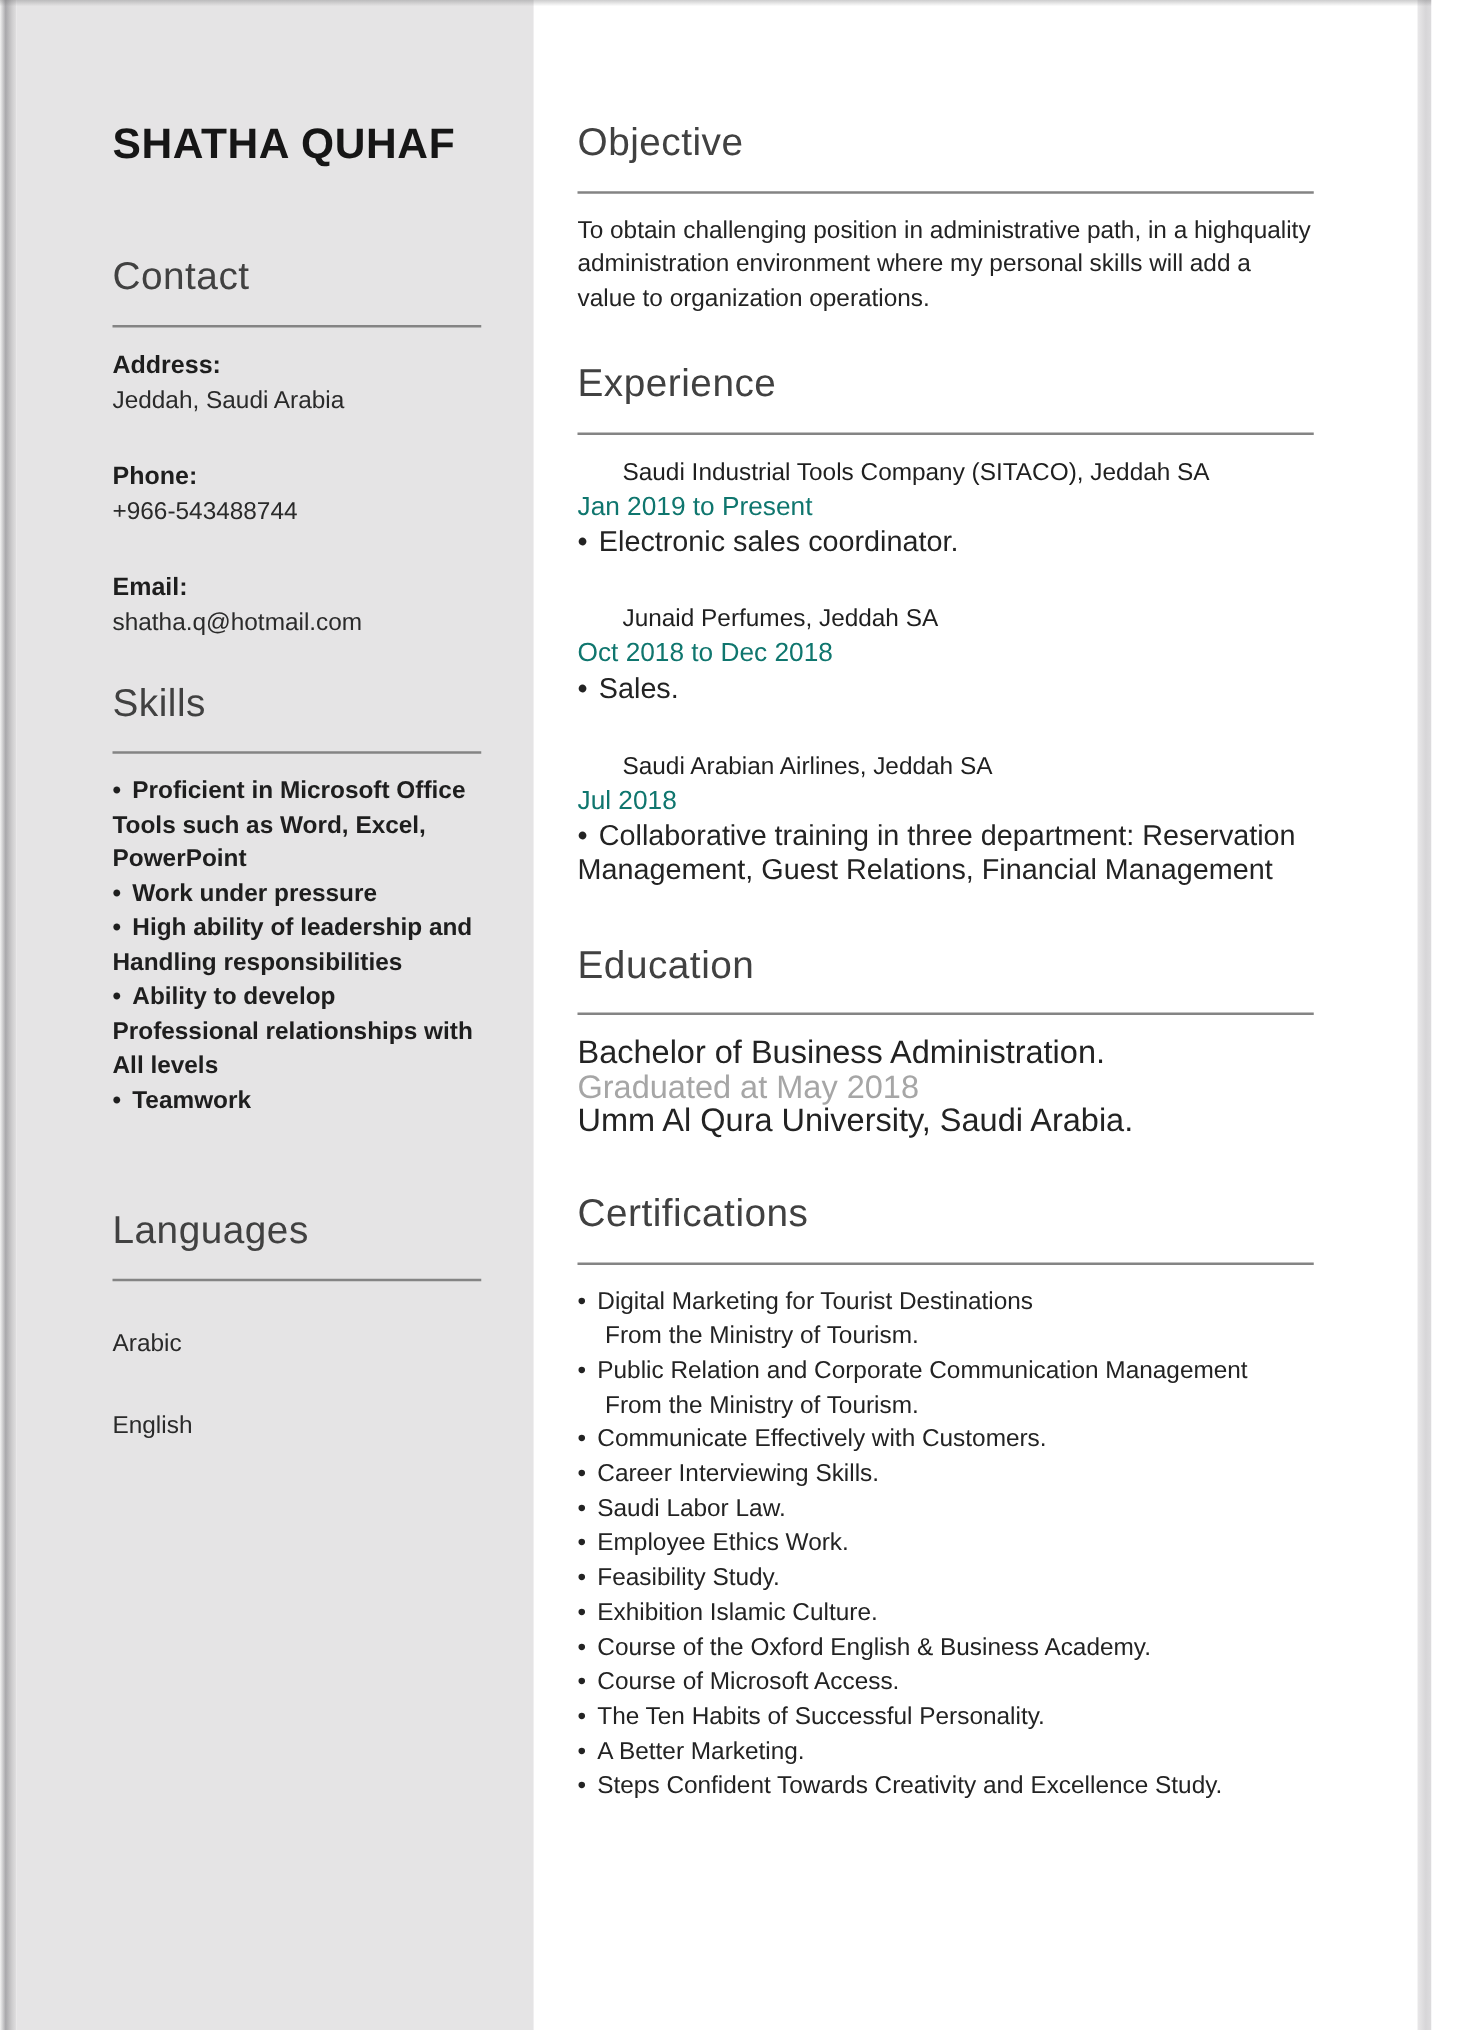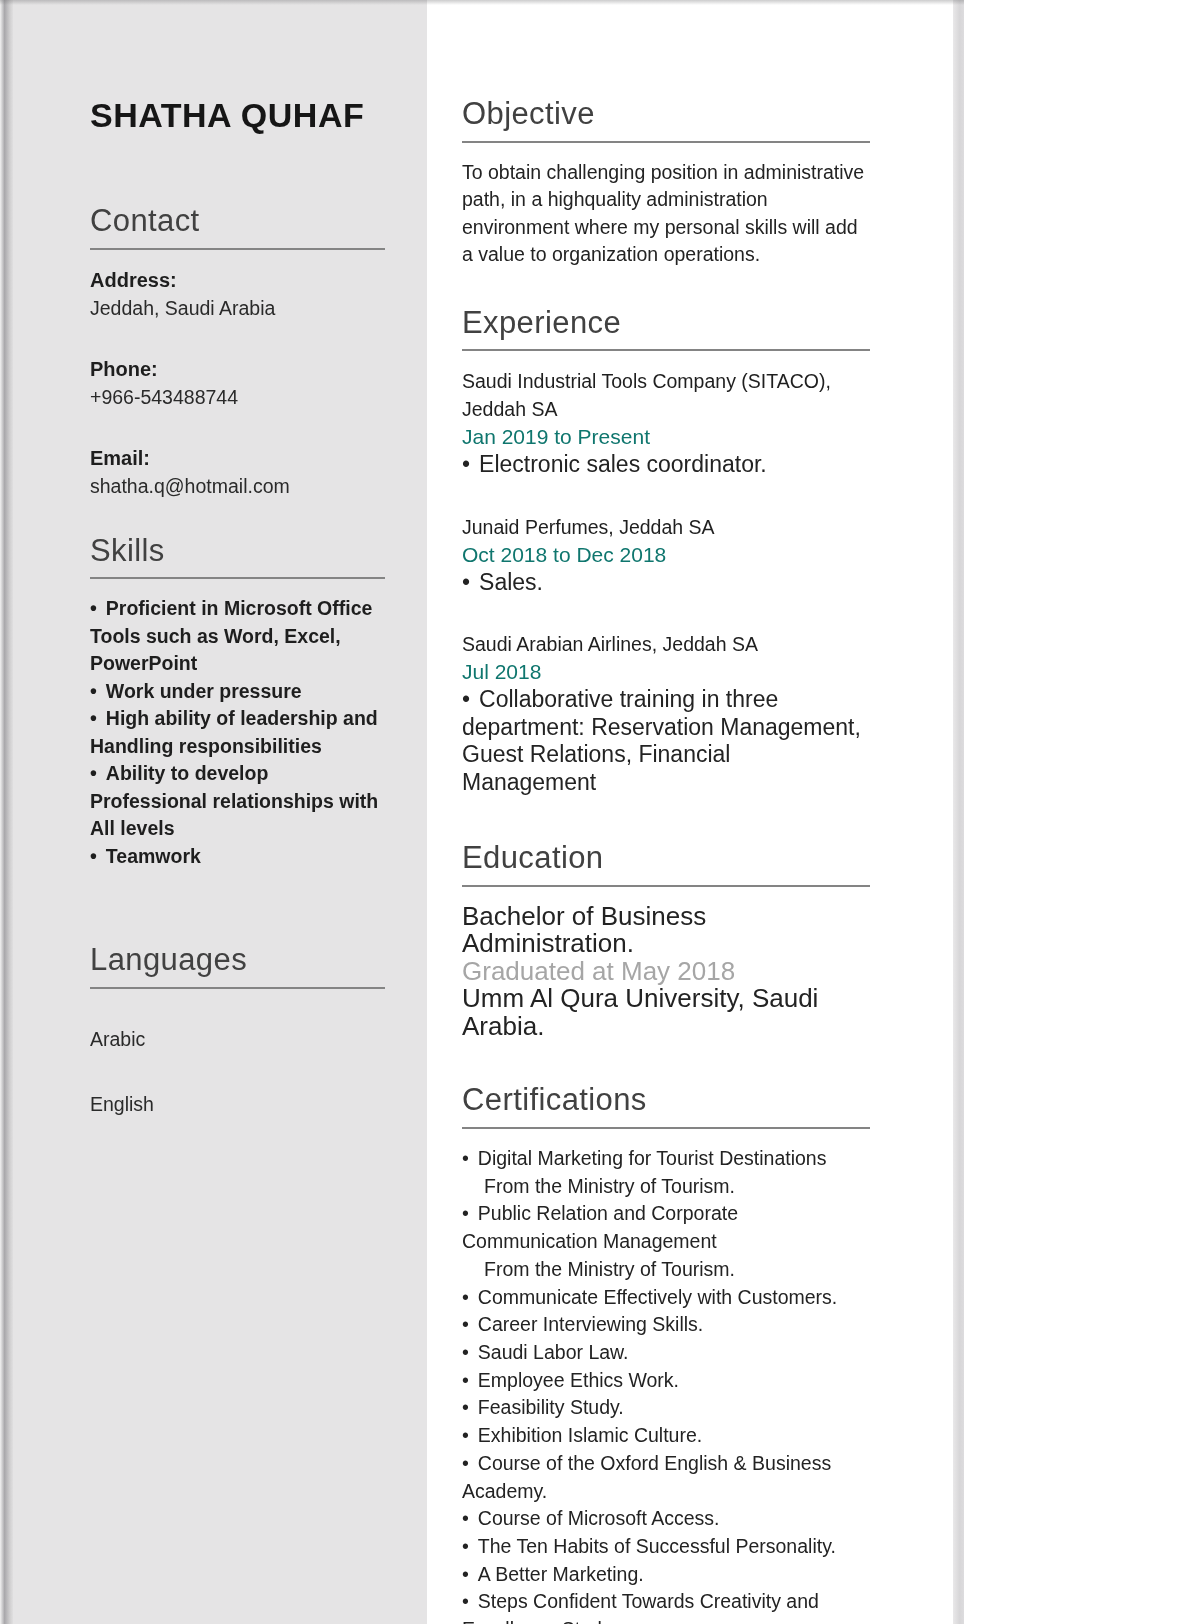--- a/index.html
+++ b/index.html
@@ -3,21 +3,21 @@
 <meta charset="utf-8">
 <style>
   html,body { margin:0; padding:0; }
   body {
     width:1179px; height:1624px;
     background:#ffffff;
     font-family:"Liberation Sans", sans-serif;
     color:#212121;
     overflow:hidden;
   }
-  .page { position:relative; display:flex; width:964px; height:1624px;border-radius:30px; }
+  .page { position:relative; display:flex; width:1145px; height:1624px;border-radius:30px; }
   .top-edge {
     position:absolute; top:0; left:0; right:0; height:5px;
     background:linear-gradient(180deg, rgba(110,110,112,0.35), rgba(110,110,112,0));
     pointer-events:none;
   }
   .edge-left {
     width:13px; height:100%;
     background:linear-gradient(90deg,#f2f2f2 0%,#a9a8ab 35%,#cfcecf 75%,#e0dfe0 100%);
     flex:0 0 auto;
   }
@@ -38,42 +38,42 @@
   }
   .person-name {
     font-size:34px; font-weight:700; color:#161616;
     letter-spacing:0.5px; line-height:1.15;
     margin:0 0 68px 0;
   }
   .section-title {
     font-size:31px; font-weight:300; color:#414141;
     letter-spacing:0.4px; line-height:1.15;
     border-bottom:2px solid #848484;
-    padding-bottom:9px; margin:0 0 16px 0;
+    padding-bottom:21px; margin:0 0 16px 0;
   }
   
   .field { margin-bottom:33px; }
   .field-label { font-size:20px; font-weight:700; color:#1e1e1e; line-height:28px; }
   .field-value { font-size:19.5px; color:#2a2a2a; line-height:28px; }
   .side-section-skills { margin-top:28px; }
   .side-section-languages { margin-top:72px; }
   .skill-item {
     font-size:19.5px; font-weight:700; color:#1e1e1e; line-height:27.5px;
   }
   .language-item { font-size:19.5px; color:#2a2a2a; line-height:29px;margin-top:36px; }
   
   .bulleted::before { content:"\2022"; margin-right:9px; }
   
   .objective-text { font-size:19.5px; color:#232323; line-height:27.5px; margin:0; }
   .main-section-experience { margin-top:36px; }
   .main-section-education { margin-top:44px; }
   .main-section-certifications { margin-top:42px; }
   .job { margin-bottom:34px; }
   .job:last-child { margin-bottom:0; }
-  .job-company { font-size:19.5px; color:#1f1f1f; line-height:28px; }
+  .job-company { font-size:19.5px; color:#1f1f1f; line-height:28px;margin-left:36px; }
   .job-dates { font-size:21px; color:#0f766e; line-height:28px; }
   .job-bullet { font-size:23px; color:#232323; line-height:27.5px; }
   .edu-line { font-size:26px; color:#232323; line-height:27.5px; }
   .edu-dates { color:#a6a6a6; }
   .cert-item { font-size:19.5px; color:#232323; line-height:27.7px; }
   .cert-sub { padding-left:22px; }
   .cert-sub:empty { display:none; }
 </style>
 </head>
 <body>

